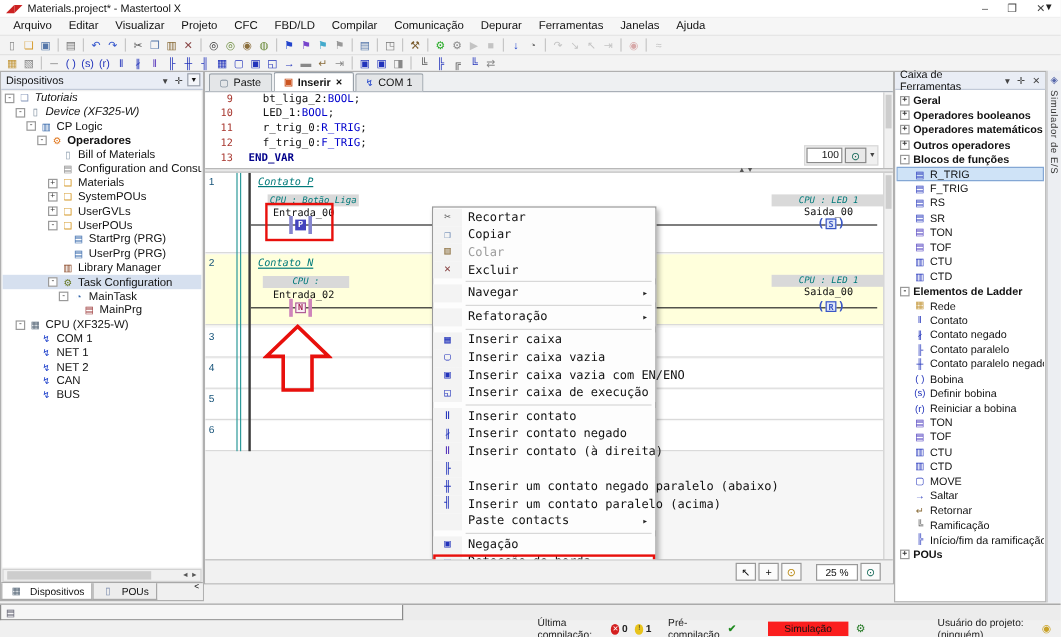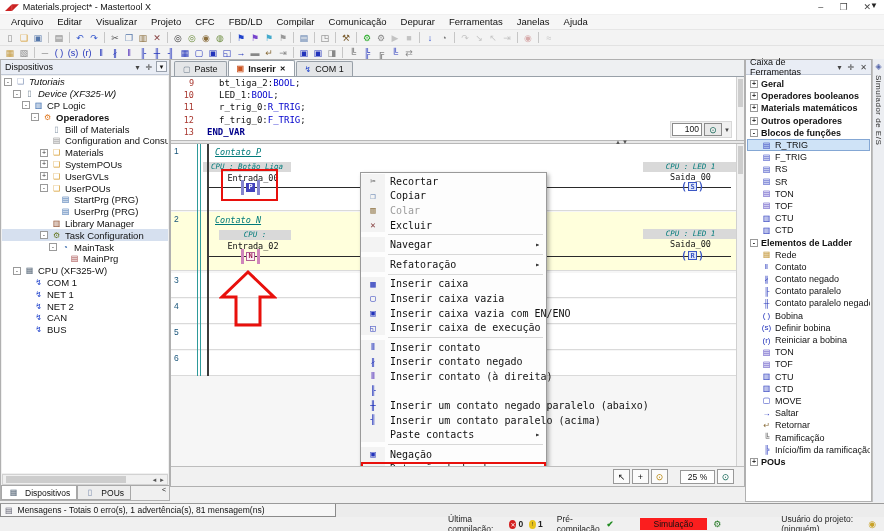--- a/index.html
+++ b/index.html
@@ -463,21 +463,21 @@
 
   <div class="splitter">
       <span class="sph">▲▼</span>
     </div>
 
   <div class="ladder">
 
     <div class="net" style="top:0;height:67px">
       <span class="netnum">1</span>
       <span class="lcomment" style="left:44px;top:3px">Contato P</span>
-      <span class="lbox" style="left:32px;top:18px;width:88px">CPU : Botão Liga</span>
+      <span class="lbox" style="left:52px;top:18px;width:76px">CPU : Botão Liga</span>
       <span class="lvar" style="left:44px;top:29px;width:76px">Entrada_00</span>
       <span class="rung" style="left:38px;top:43px;width:522px"></span>
       <span class="contact p-style" style="left:70px;top:36px">
         <span class="cbar" style="left:0"></span>
           <span class="cbar" style="left:16px"></span>
         <span class="cletter">P</span>
       </span>
       <span class="lbox" style="left:472px;top:18px;width:95px">CPU : LED 1</span>
       <span class="lvar" style="left:472px;top:28px;width:95px">Saida_00</span>
       <span class="coil" style="left:510px;top:37px">(<span class="cl">S</span>)</span>
@@ -672,21 +672,21 @@
         <span style="flex: 0 0 auto; width: 3px;"></span>
         <span class="exp">+</span>
 
         <span>Operadores booleanos</span>
       </div>
 
       <div class="xrow hd">
         <span style="flex: 0 0 auto; width: 3px;"></span>
         <span class="exp">+</span>
 
-        <span>Materials matemáticos</span>
+        <span>Operadores matemáticos</span>
       </div>
 
       <div class="xrow hd">
         <span style="flex: 0 0 auto; width: 3px;"></span>
         <span class="exp">+</span>
 
         <span>Outros operadores</span>
       </div>
 
       <div class="xrow hd">
@@ -888,21 +888,20 @@
 </div>
 
 <div class="right-strip">
   <span class="vtab-ic">◈</span>
   <span class="vtab">Simulador de E/S</span>
 </div>
 
 <div class="msgbar">
   <div class="msgseg">
     <span style="color:#556;font-size:8px">▤</span>
-    <span>Mensagens - Totais 0 erro(s), 1 advertência(s), 81 mensagem(ns)</span>
   </div>
 </div>
 
 <div class="statusbar">
   <span class="sb-sp"></span>
   <span>Última compilação:</span>
   <span class="badge err">✕</span>
   <span style="font-weight:bold">0</span>
   <span class="badge warn">!</span>
   <span style="font-weight:bold">1</span>

